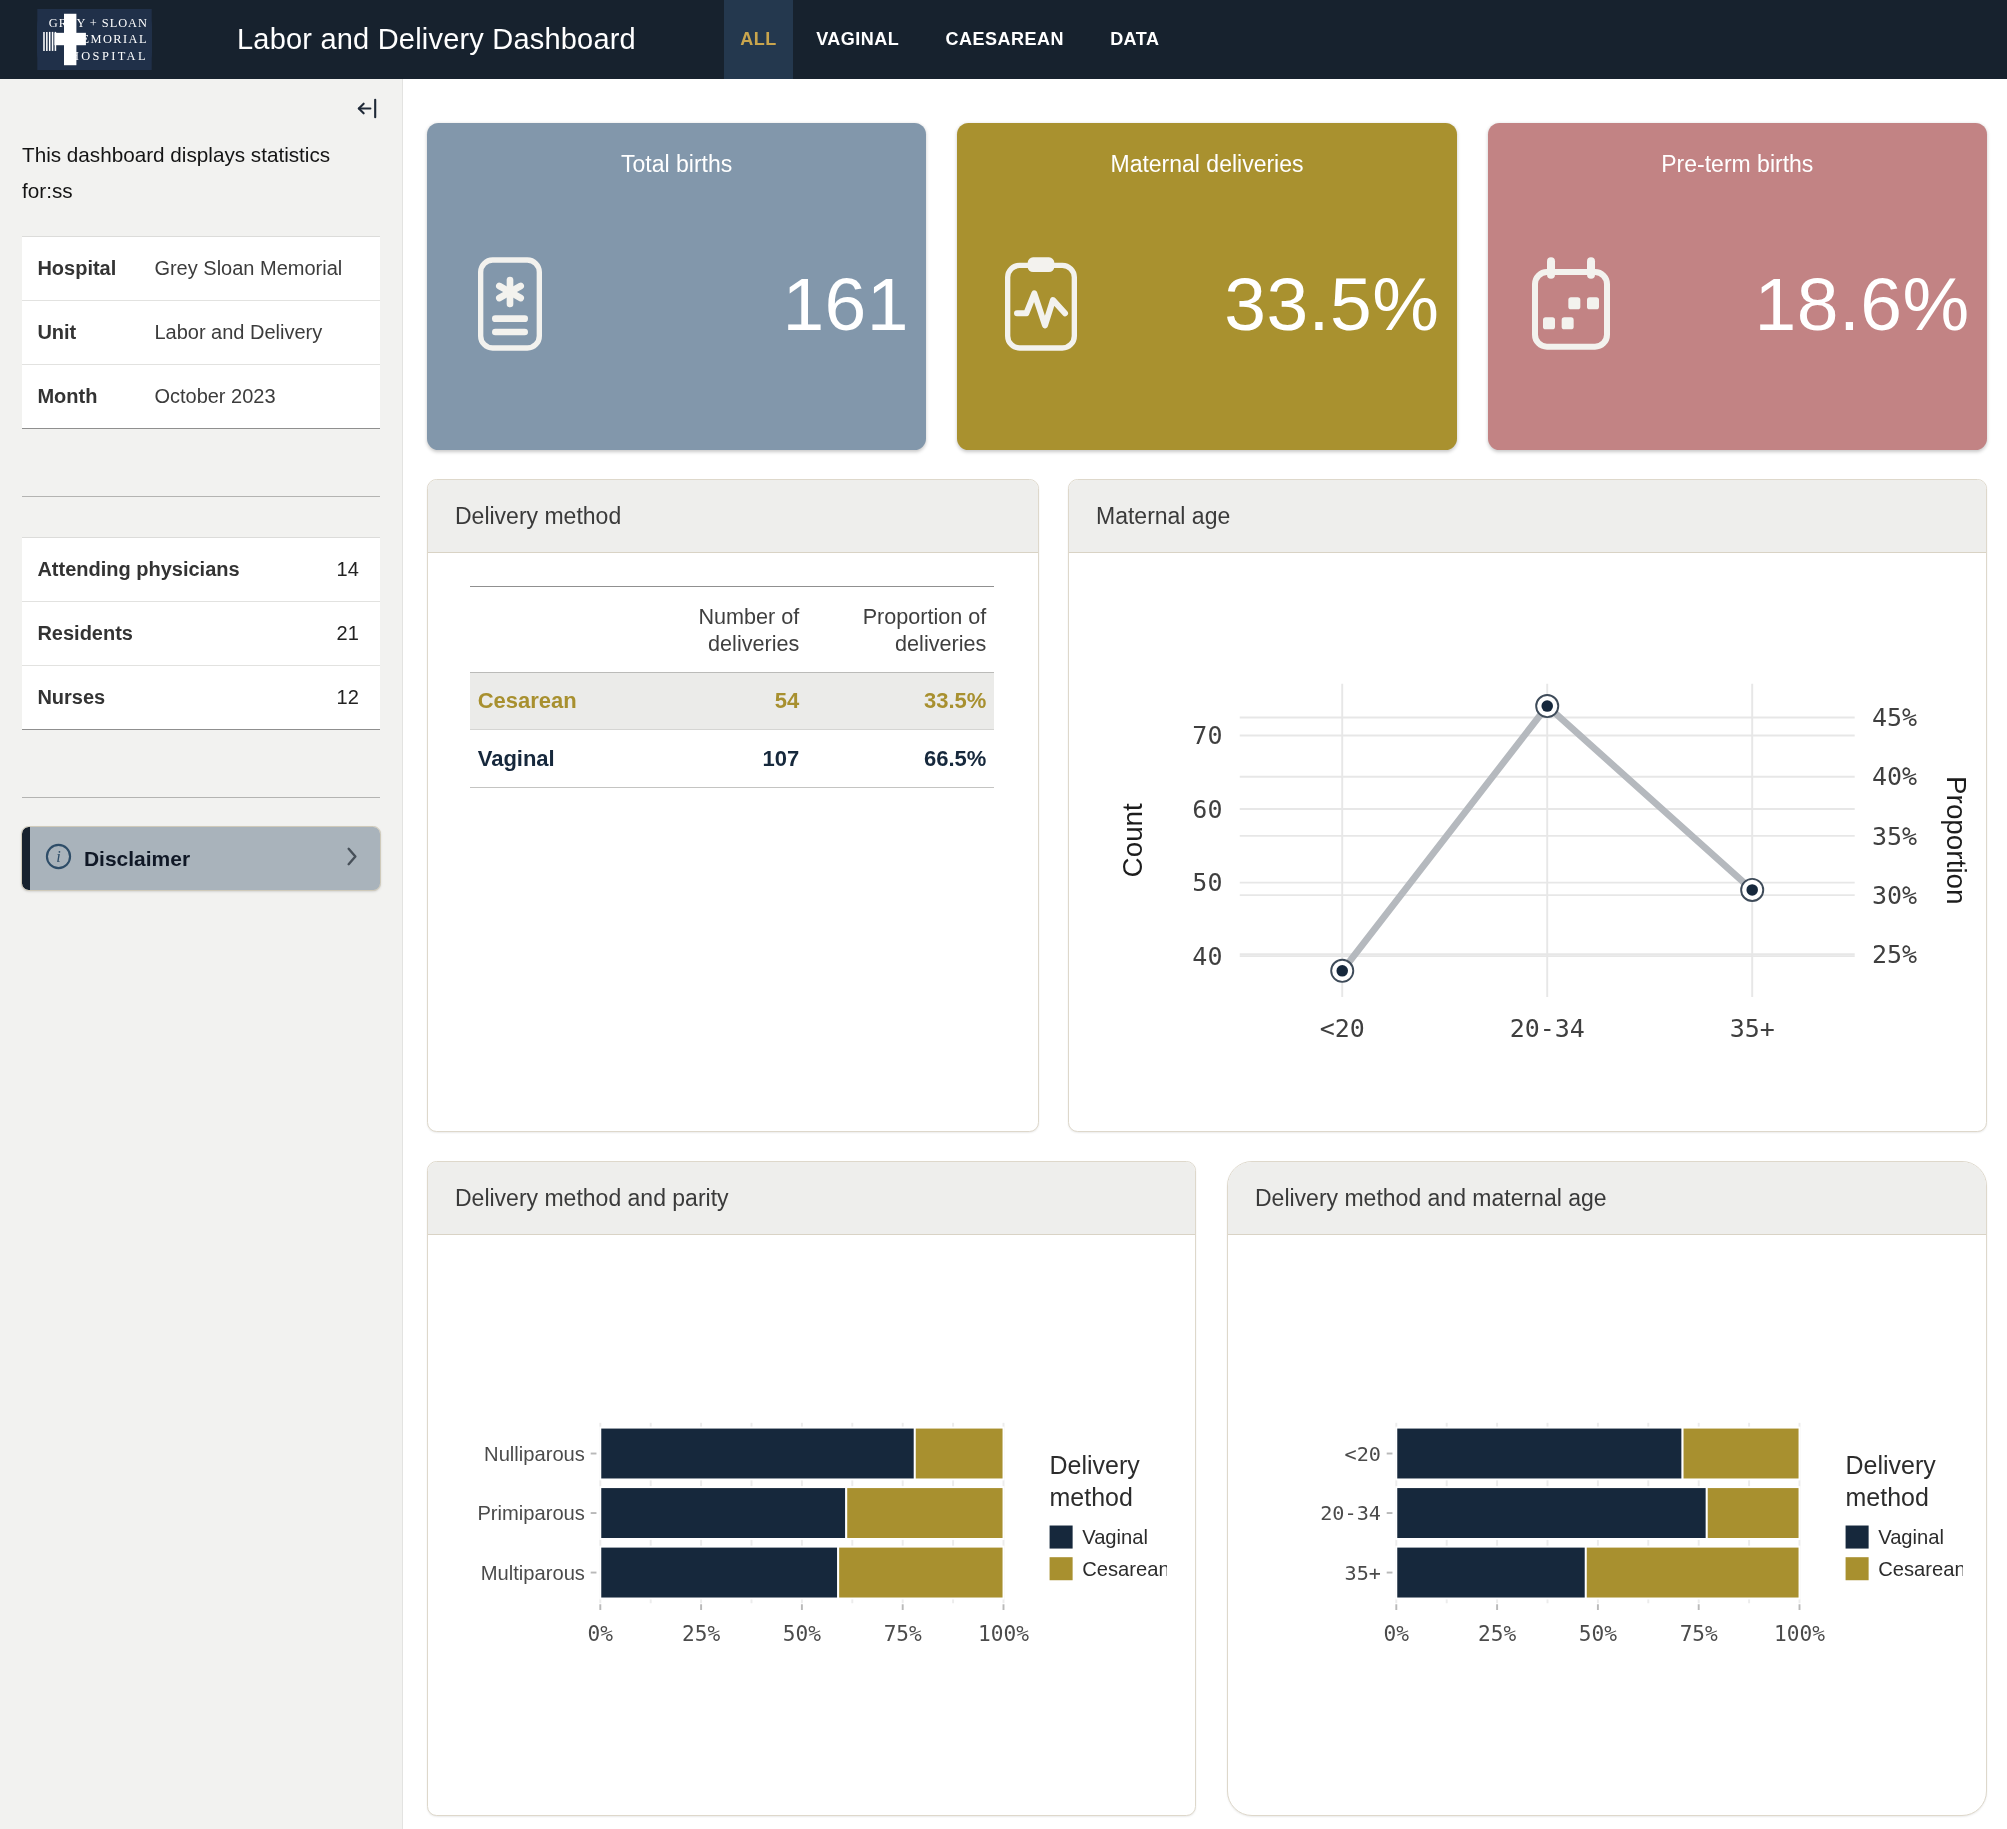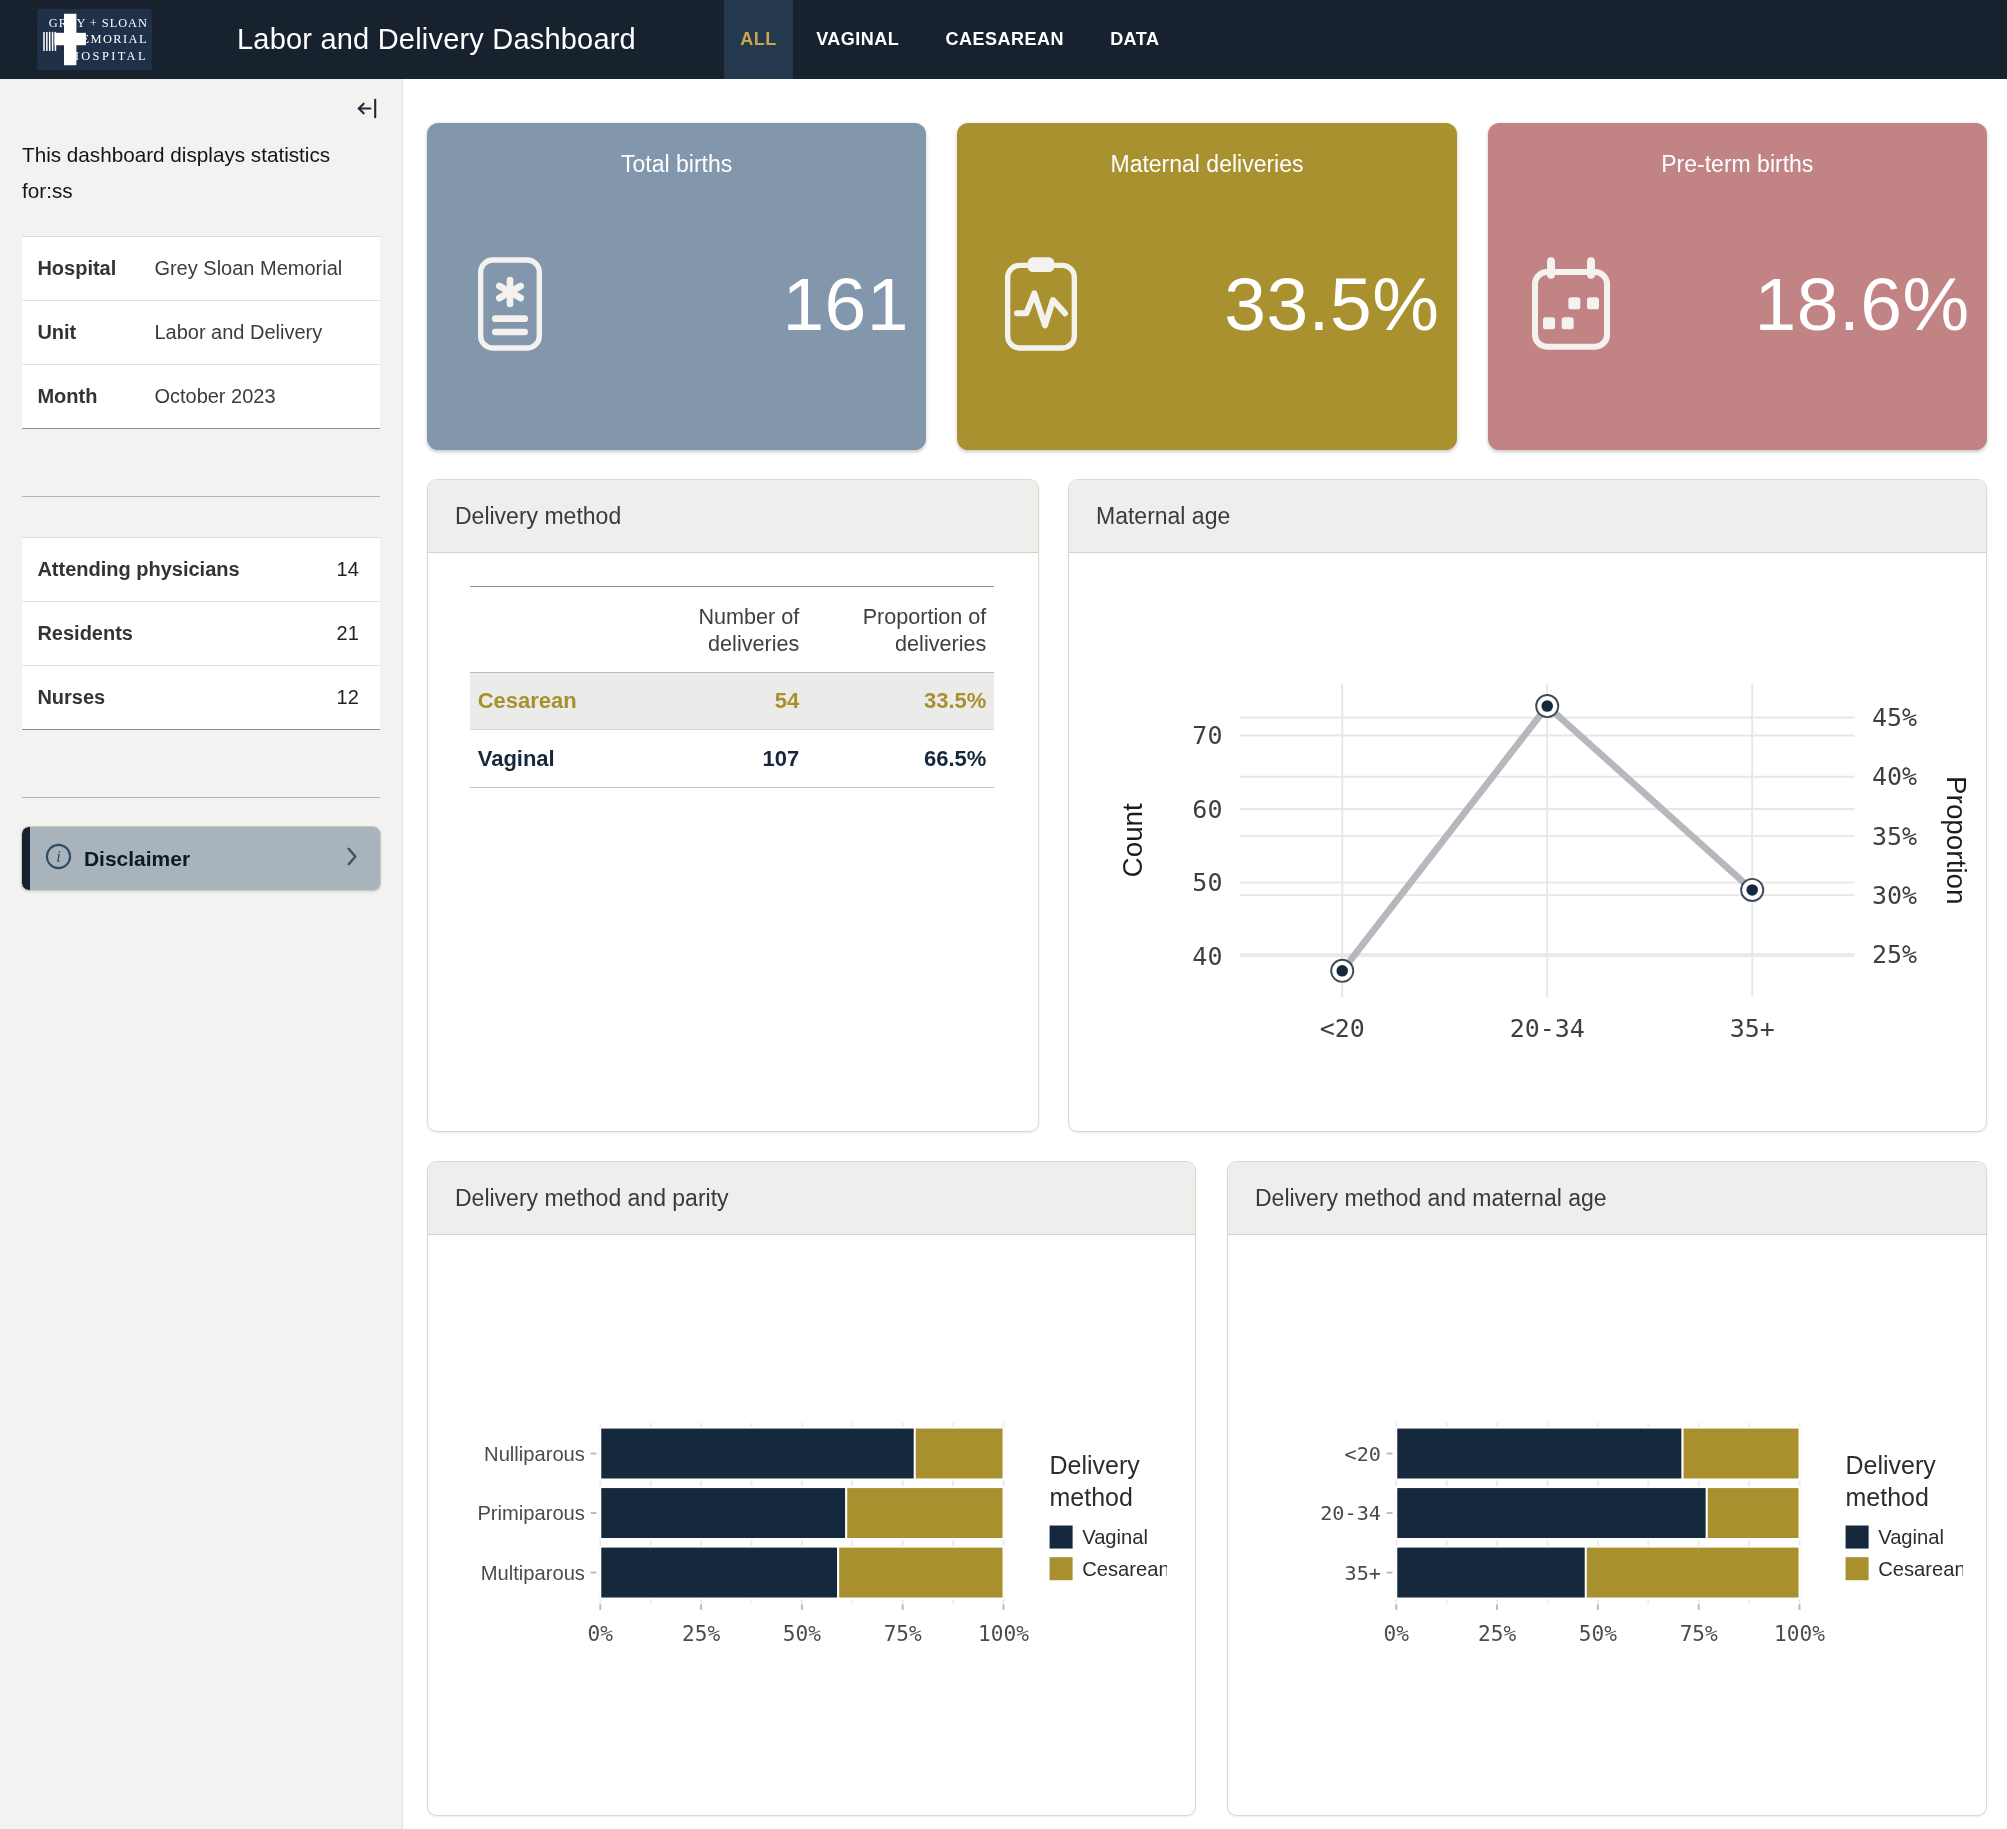--- a/index.html
+++ b/index.html
@@ -58,21 +58,21 @@
   .row-cards { gap:29px; height:653px; margin-bottom:29px;border-radius:15px; }
   .row-cards2 { gap:31px; height:655px; }
   .card { background:#fff; border:1px solid #ded8cb; border-radius:9.6px; overflow:hidden;
           box-shadow:0 1px 1.9px rgba(0,0,0,.08); display:flex; flex-direction:column; }
   .card-hd { height:73px; flex:none; background:#eeeeec; border-bottom:1px solid #d9d3c5;
              display:flex; align-items:center; padding:0 27px; font-size:23px; color:#3a3a3a; }
   .card-bd { flex:1; position:relative; }
   .card-dm { width:612px; flex:none; }
   .card-ma { flex:1; }
   .card-parity { width:769px; flex:none; }
-  .card-dmage { flex:1; }
+  .card-dmage { flex:1;border-radius:25px; }
 
   
   .dtable { margin:33px 44px 0 42px; }
   .dt-head { display:flex; border-top:1.9px solid #909090; border-bottom:1px solid #bbbbb9;
              padding:17.3px 7.7px 13.4px; font-size:21.6px; color:#3f3f3f; line-height:1.25; }
   .dt-row { display:flex; padding:15.4px 7.7px; font-size:22px; font-weight:bold;
             border-bottom:1px solid #d5d5d3; align-items:baseline; }
   .dt-row:last-child { border-bottom:1px solid #c4c4c2; }
   .dt-c1 { flex:1; } .dt-c2 { width:168px; text-align:right; } .dt-c3 { width:187px; text-align:right; }
   .dt-row.r-cesarean { background:#ebebe9; color:#a8902f; }

